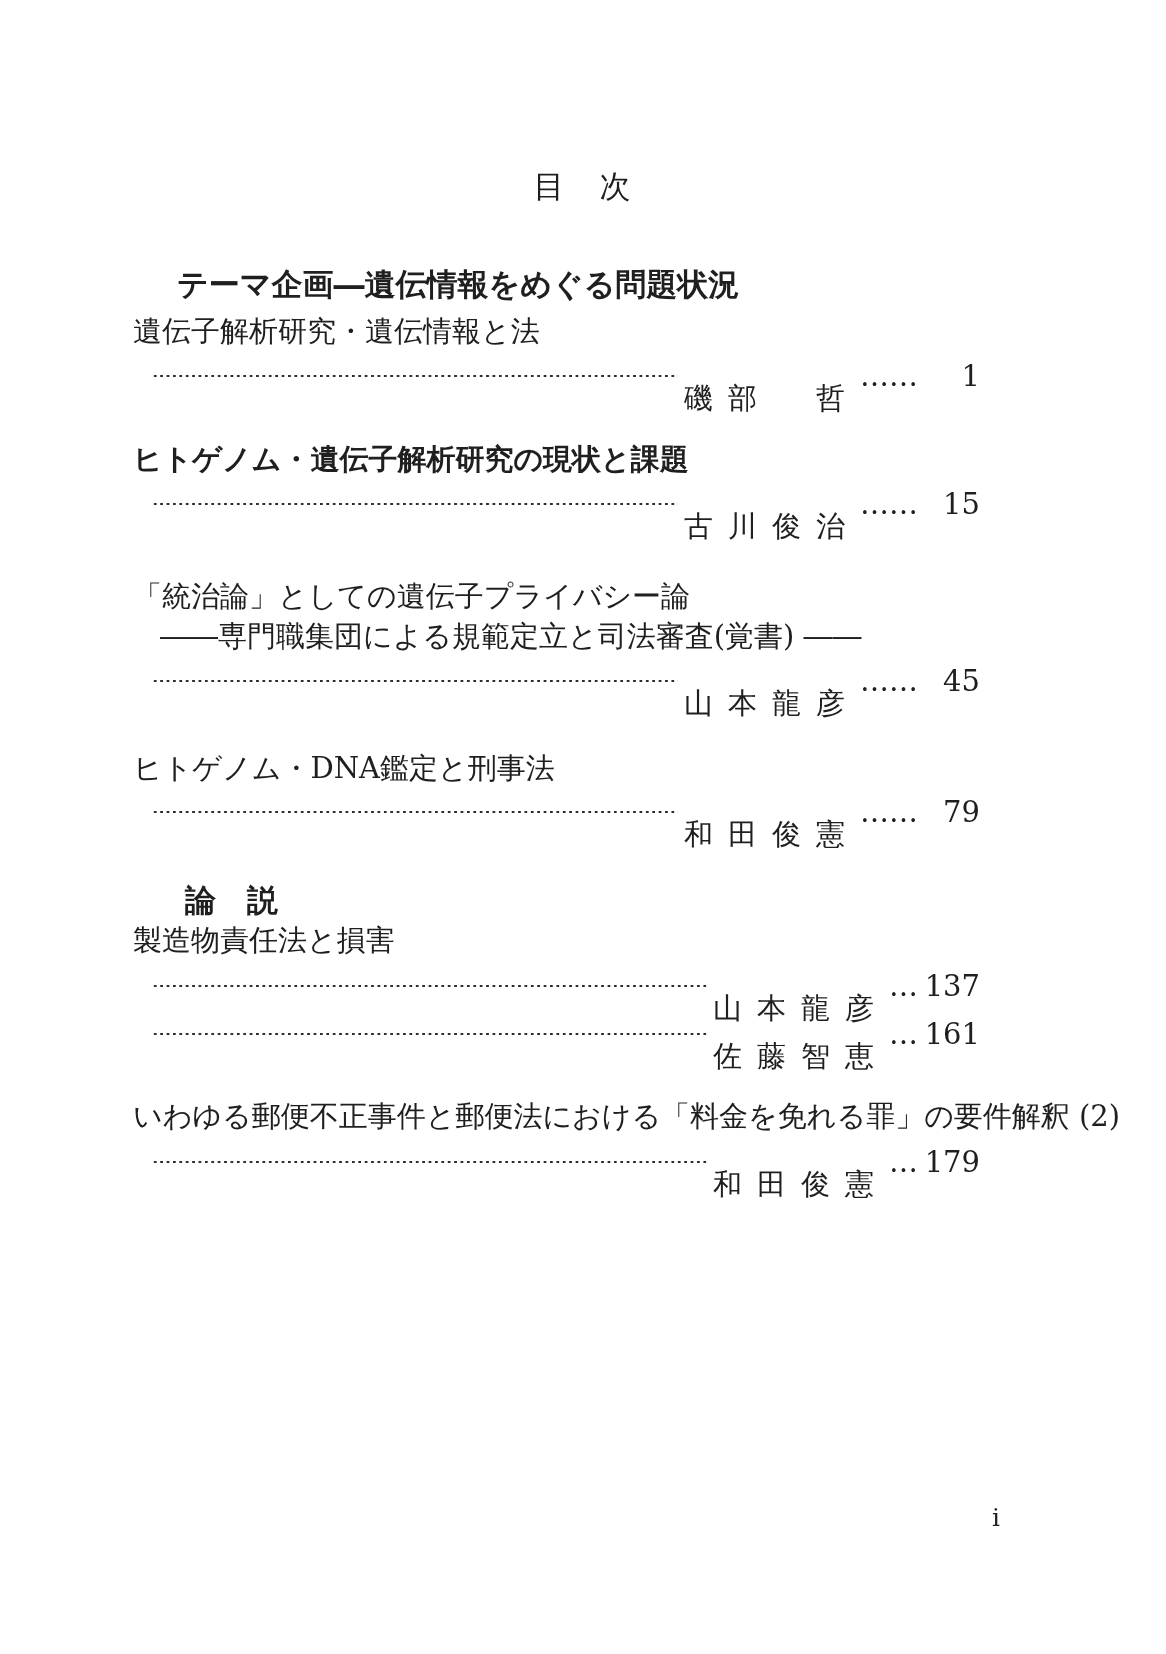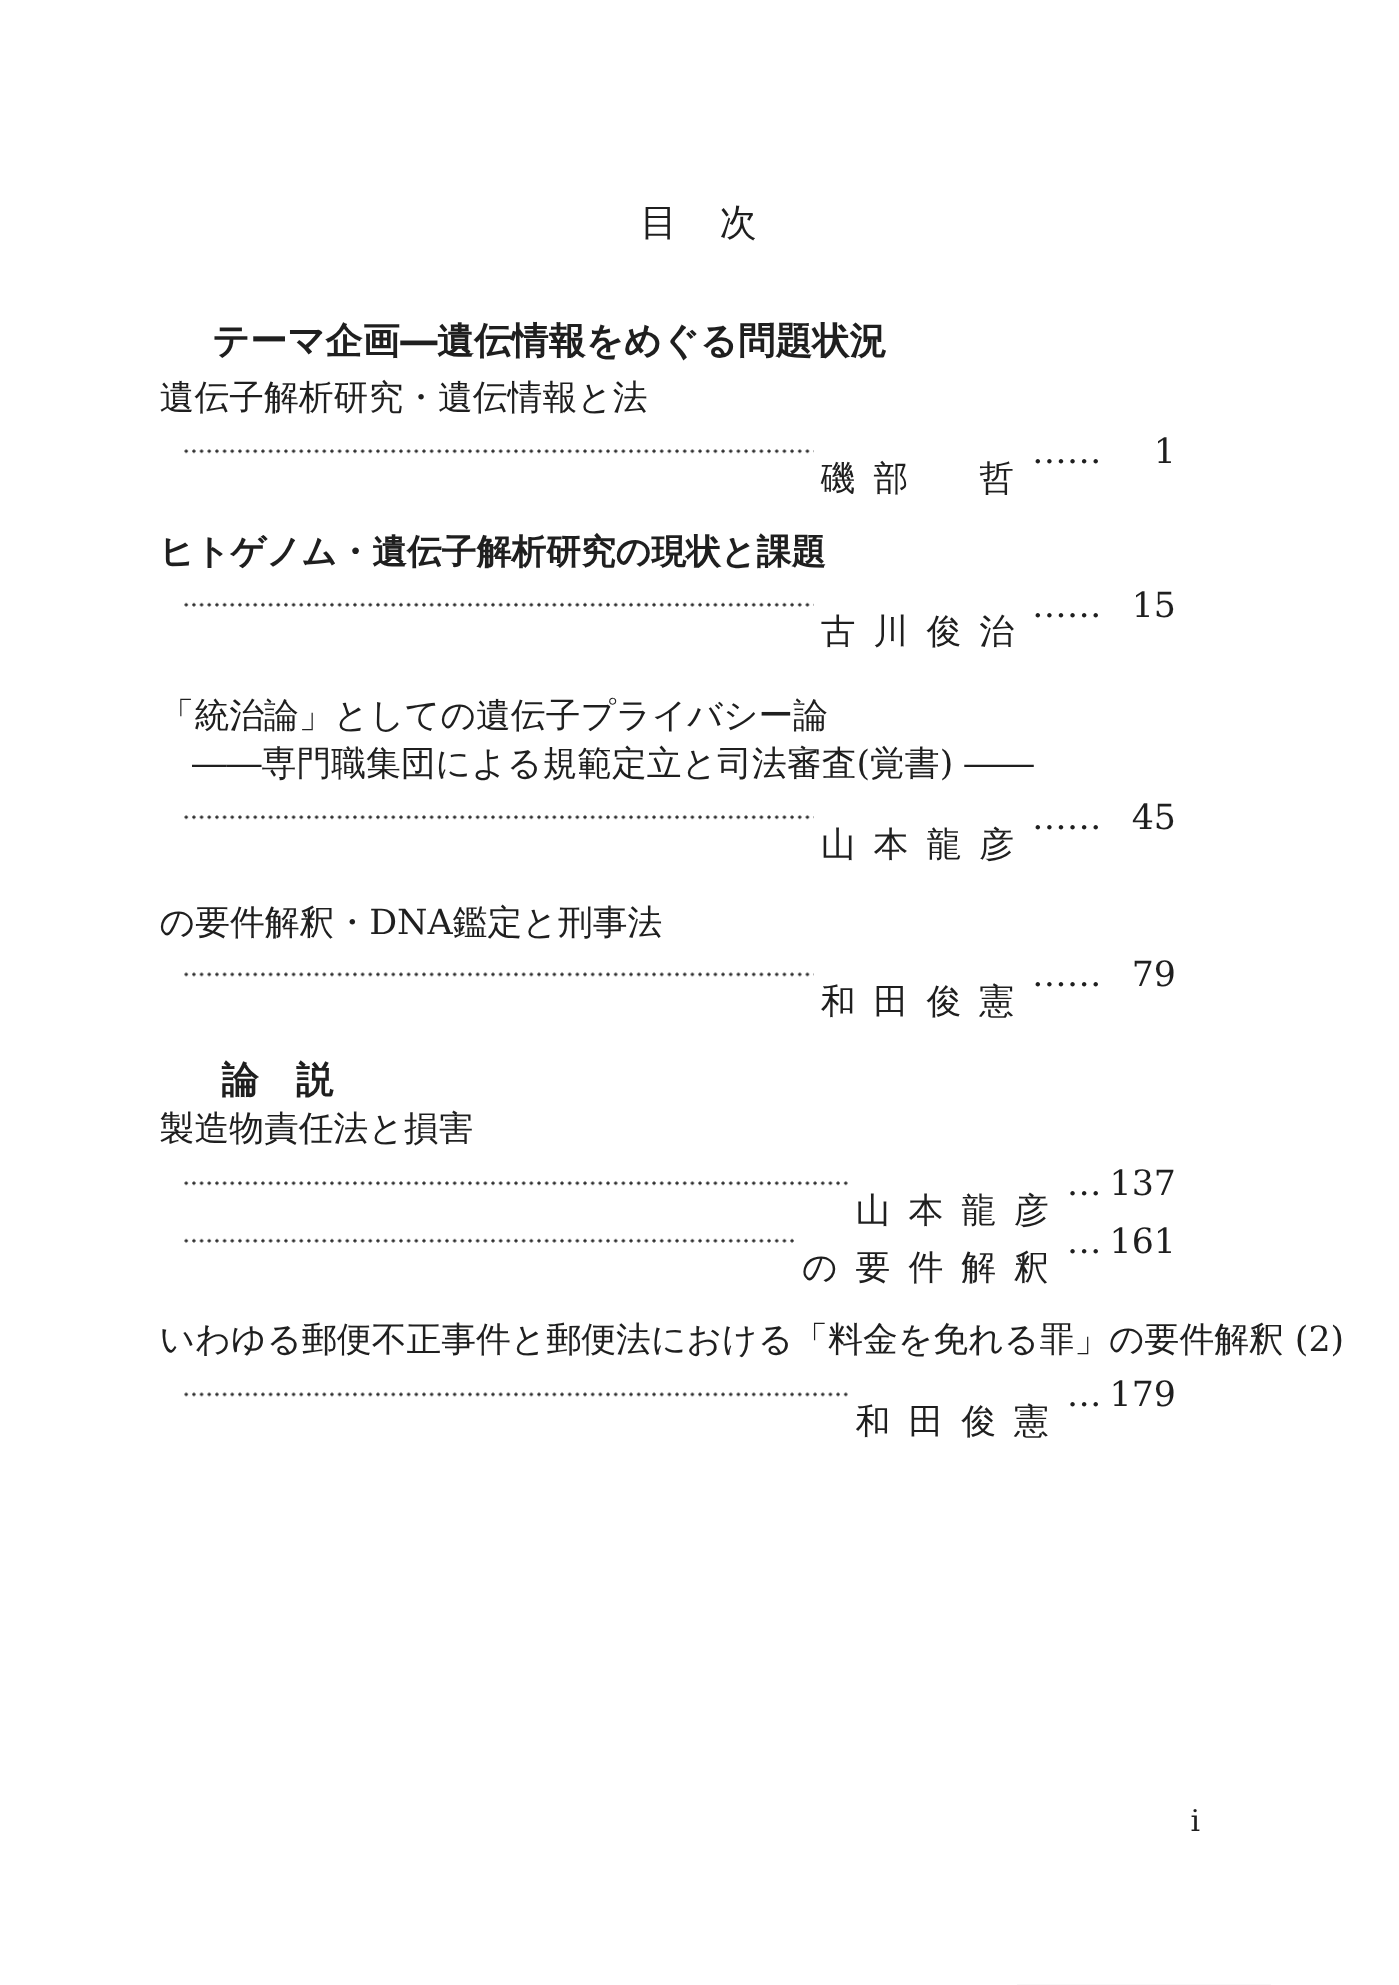--- a/index.html
+++ b/index.html
@@ -155,21 +155,21 @@
       <div class="entry-subtitle mt0">――専門職集団による規範定立と司法審査(覚書) ――</div>
       <div class="leader-line mt5">
         <span class="dots"></span>
         <span class="author">山本龍彦</span>
         <span class="dots-after">……</span>
         <span class="page-num">45</span>
       </div>
     </div>
 
     <div class="entry">
-      <div class="entry-title mt47">の要件解釈・DNA鑑定と刑事法</div>
+      <div class="entry-title mt47">ヒトゲノム・DNA鑑定と刑事法</div>
       <div class="leader-line mt4">
         <span class="dots"></span>
         <span class="author">和田俊憲</span>
         <span class="dots-after">……</span>
         <span class="page-num">79</span>
       </div>
     </div>
 
     <h2 class="section-heading articles mt48">論　説</h2>
 
@@ -179,21 +179,21 @@
         <span class="dots"></span>
         <span class="author">山本龍彦</span>
         <span class="dots-after">…</span>
         <span class="page-num">137</span>
       </div>
     </div>
 
     <div class="entry">
       <div class="leader-line mt8">
         <span class="dots"></span>
-        <span class="author">の要件解釈</span>
+        <span class="author">佐藤智恵</span>
         <span class="dots-after">…</span>
         <span class="page-num">161</span>
       </div>
     </div>
 
     <div class="entry">
       <div class="entry-title mt42">いわゆる郵便不正事件と郵便法における「料金を免れる罪」の要件解釈 (2)</div>
       <div class="leader-line mt6">
         <span class="dots"></span>
         <span class="author">和田俊憲</span>

